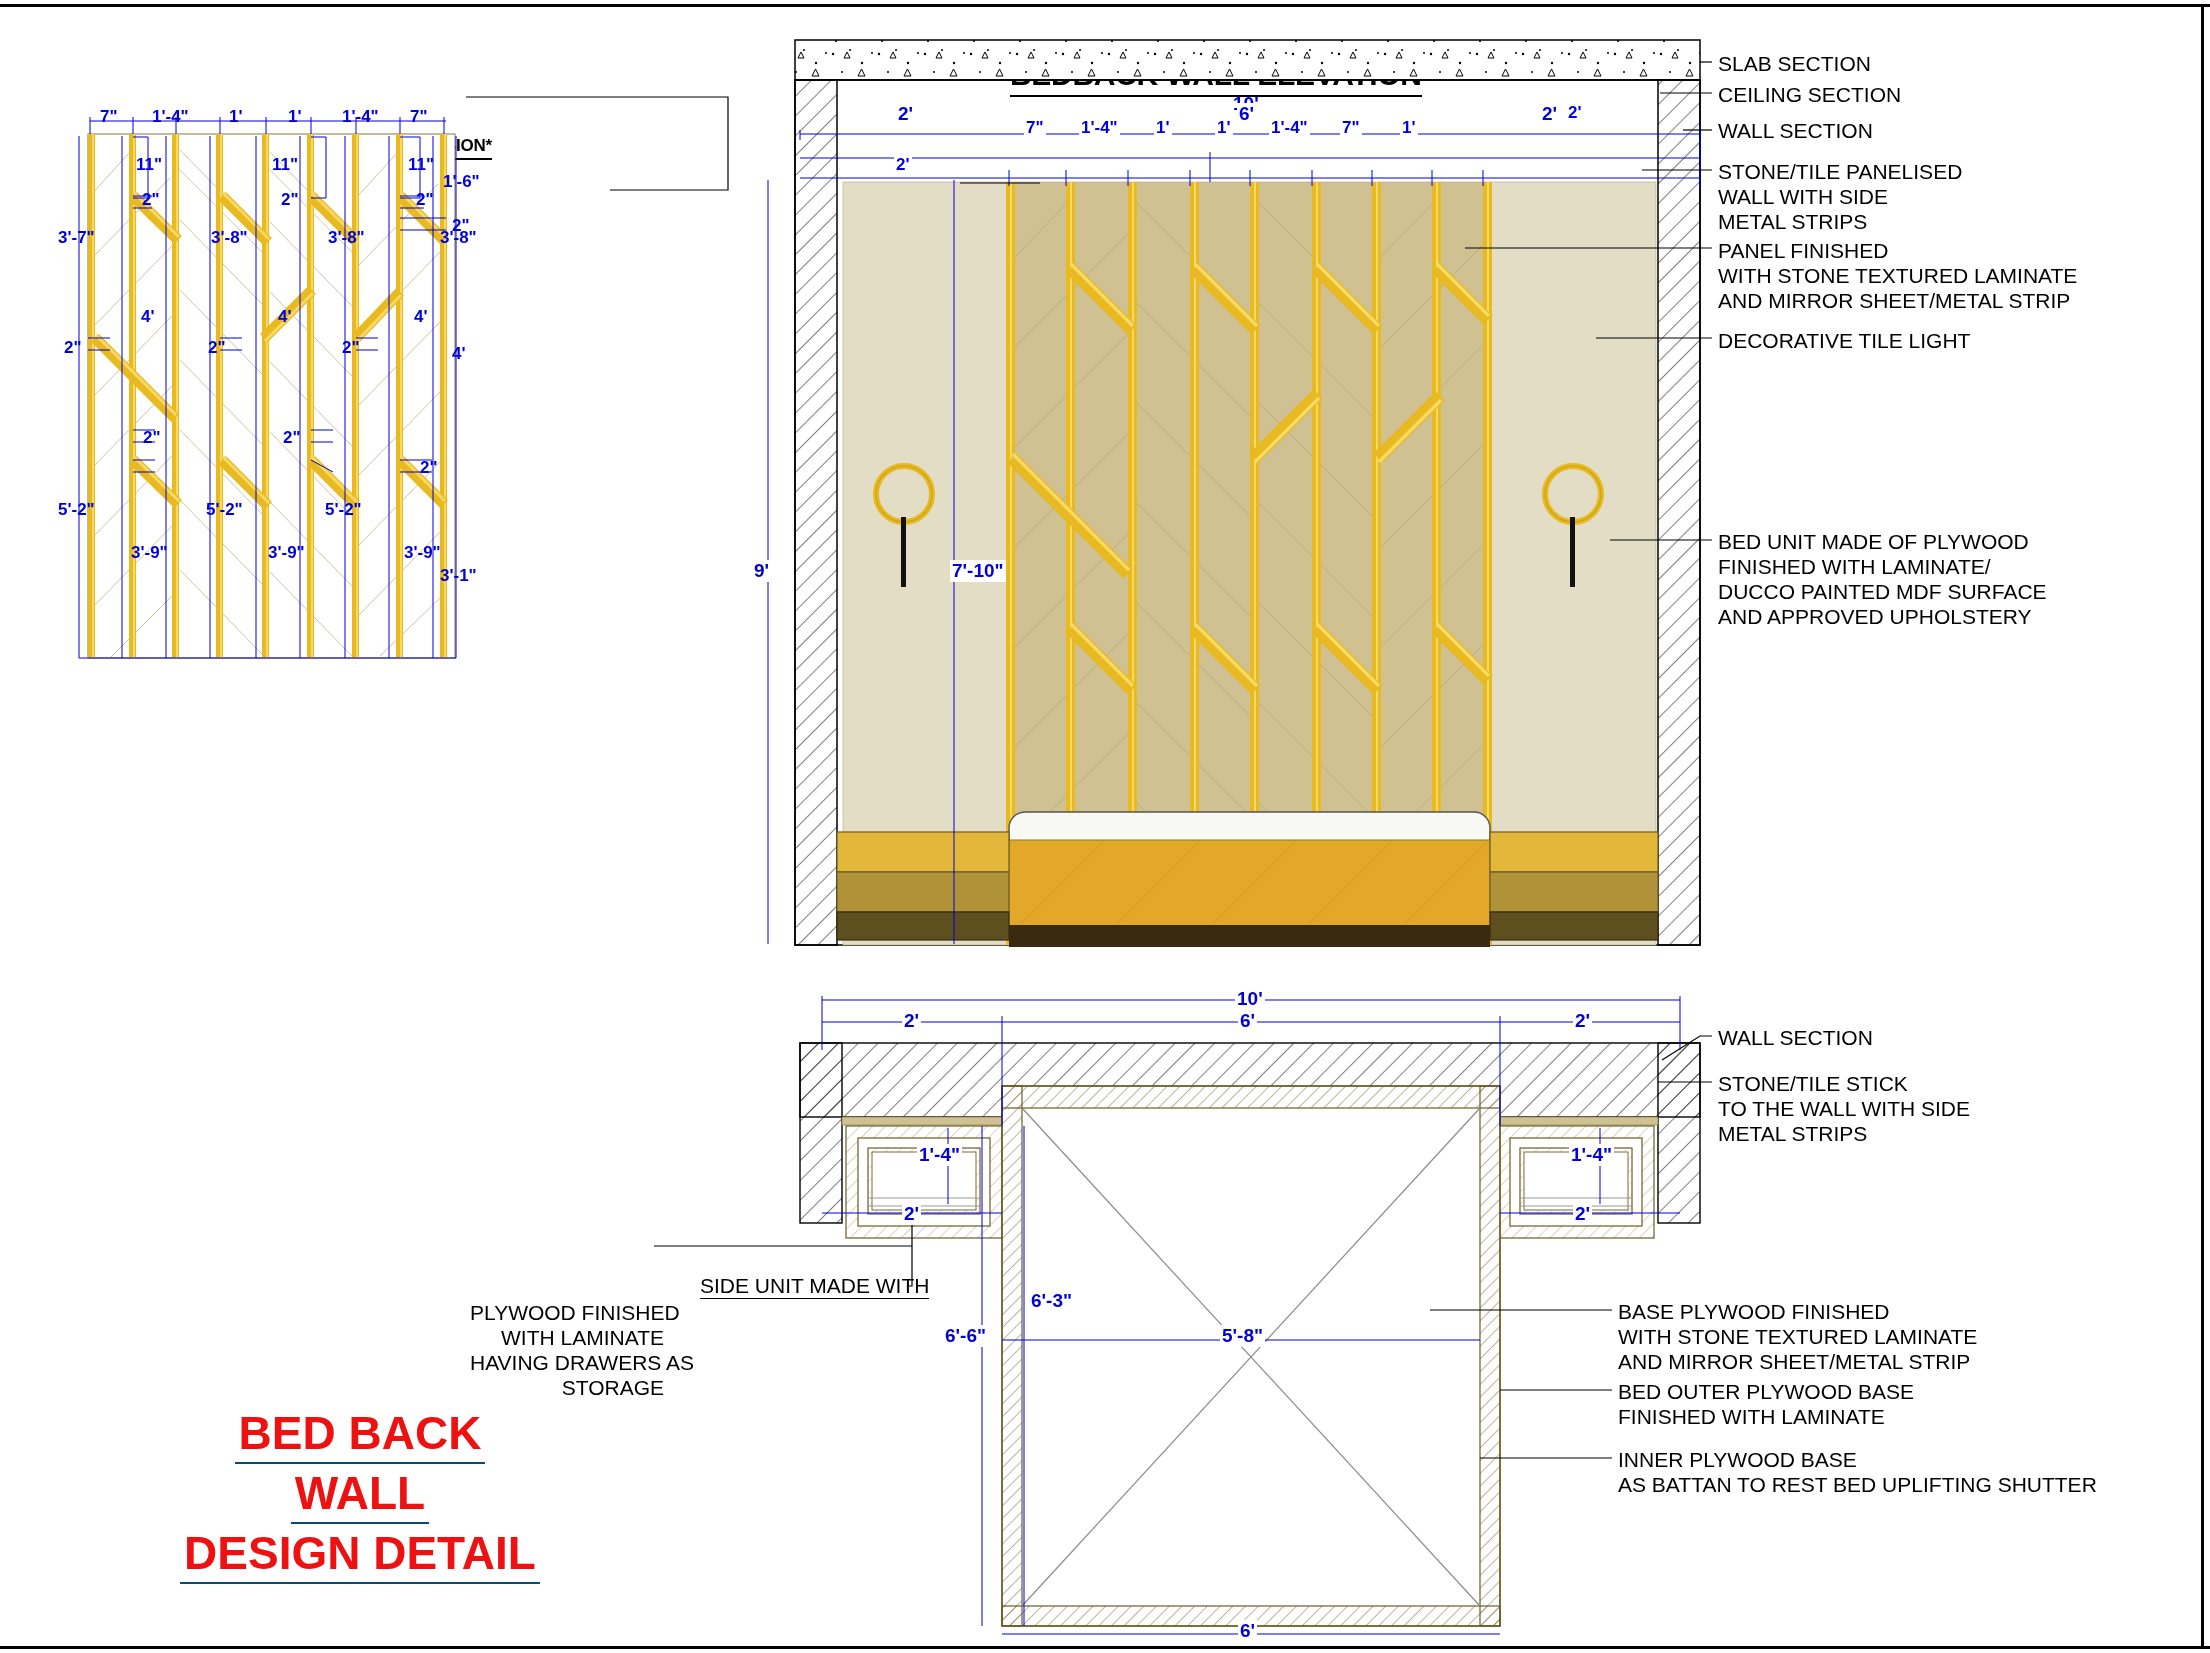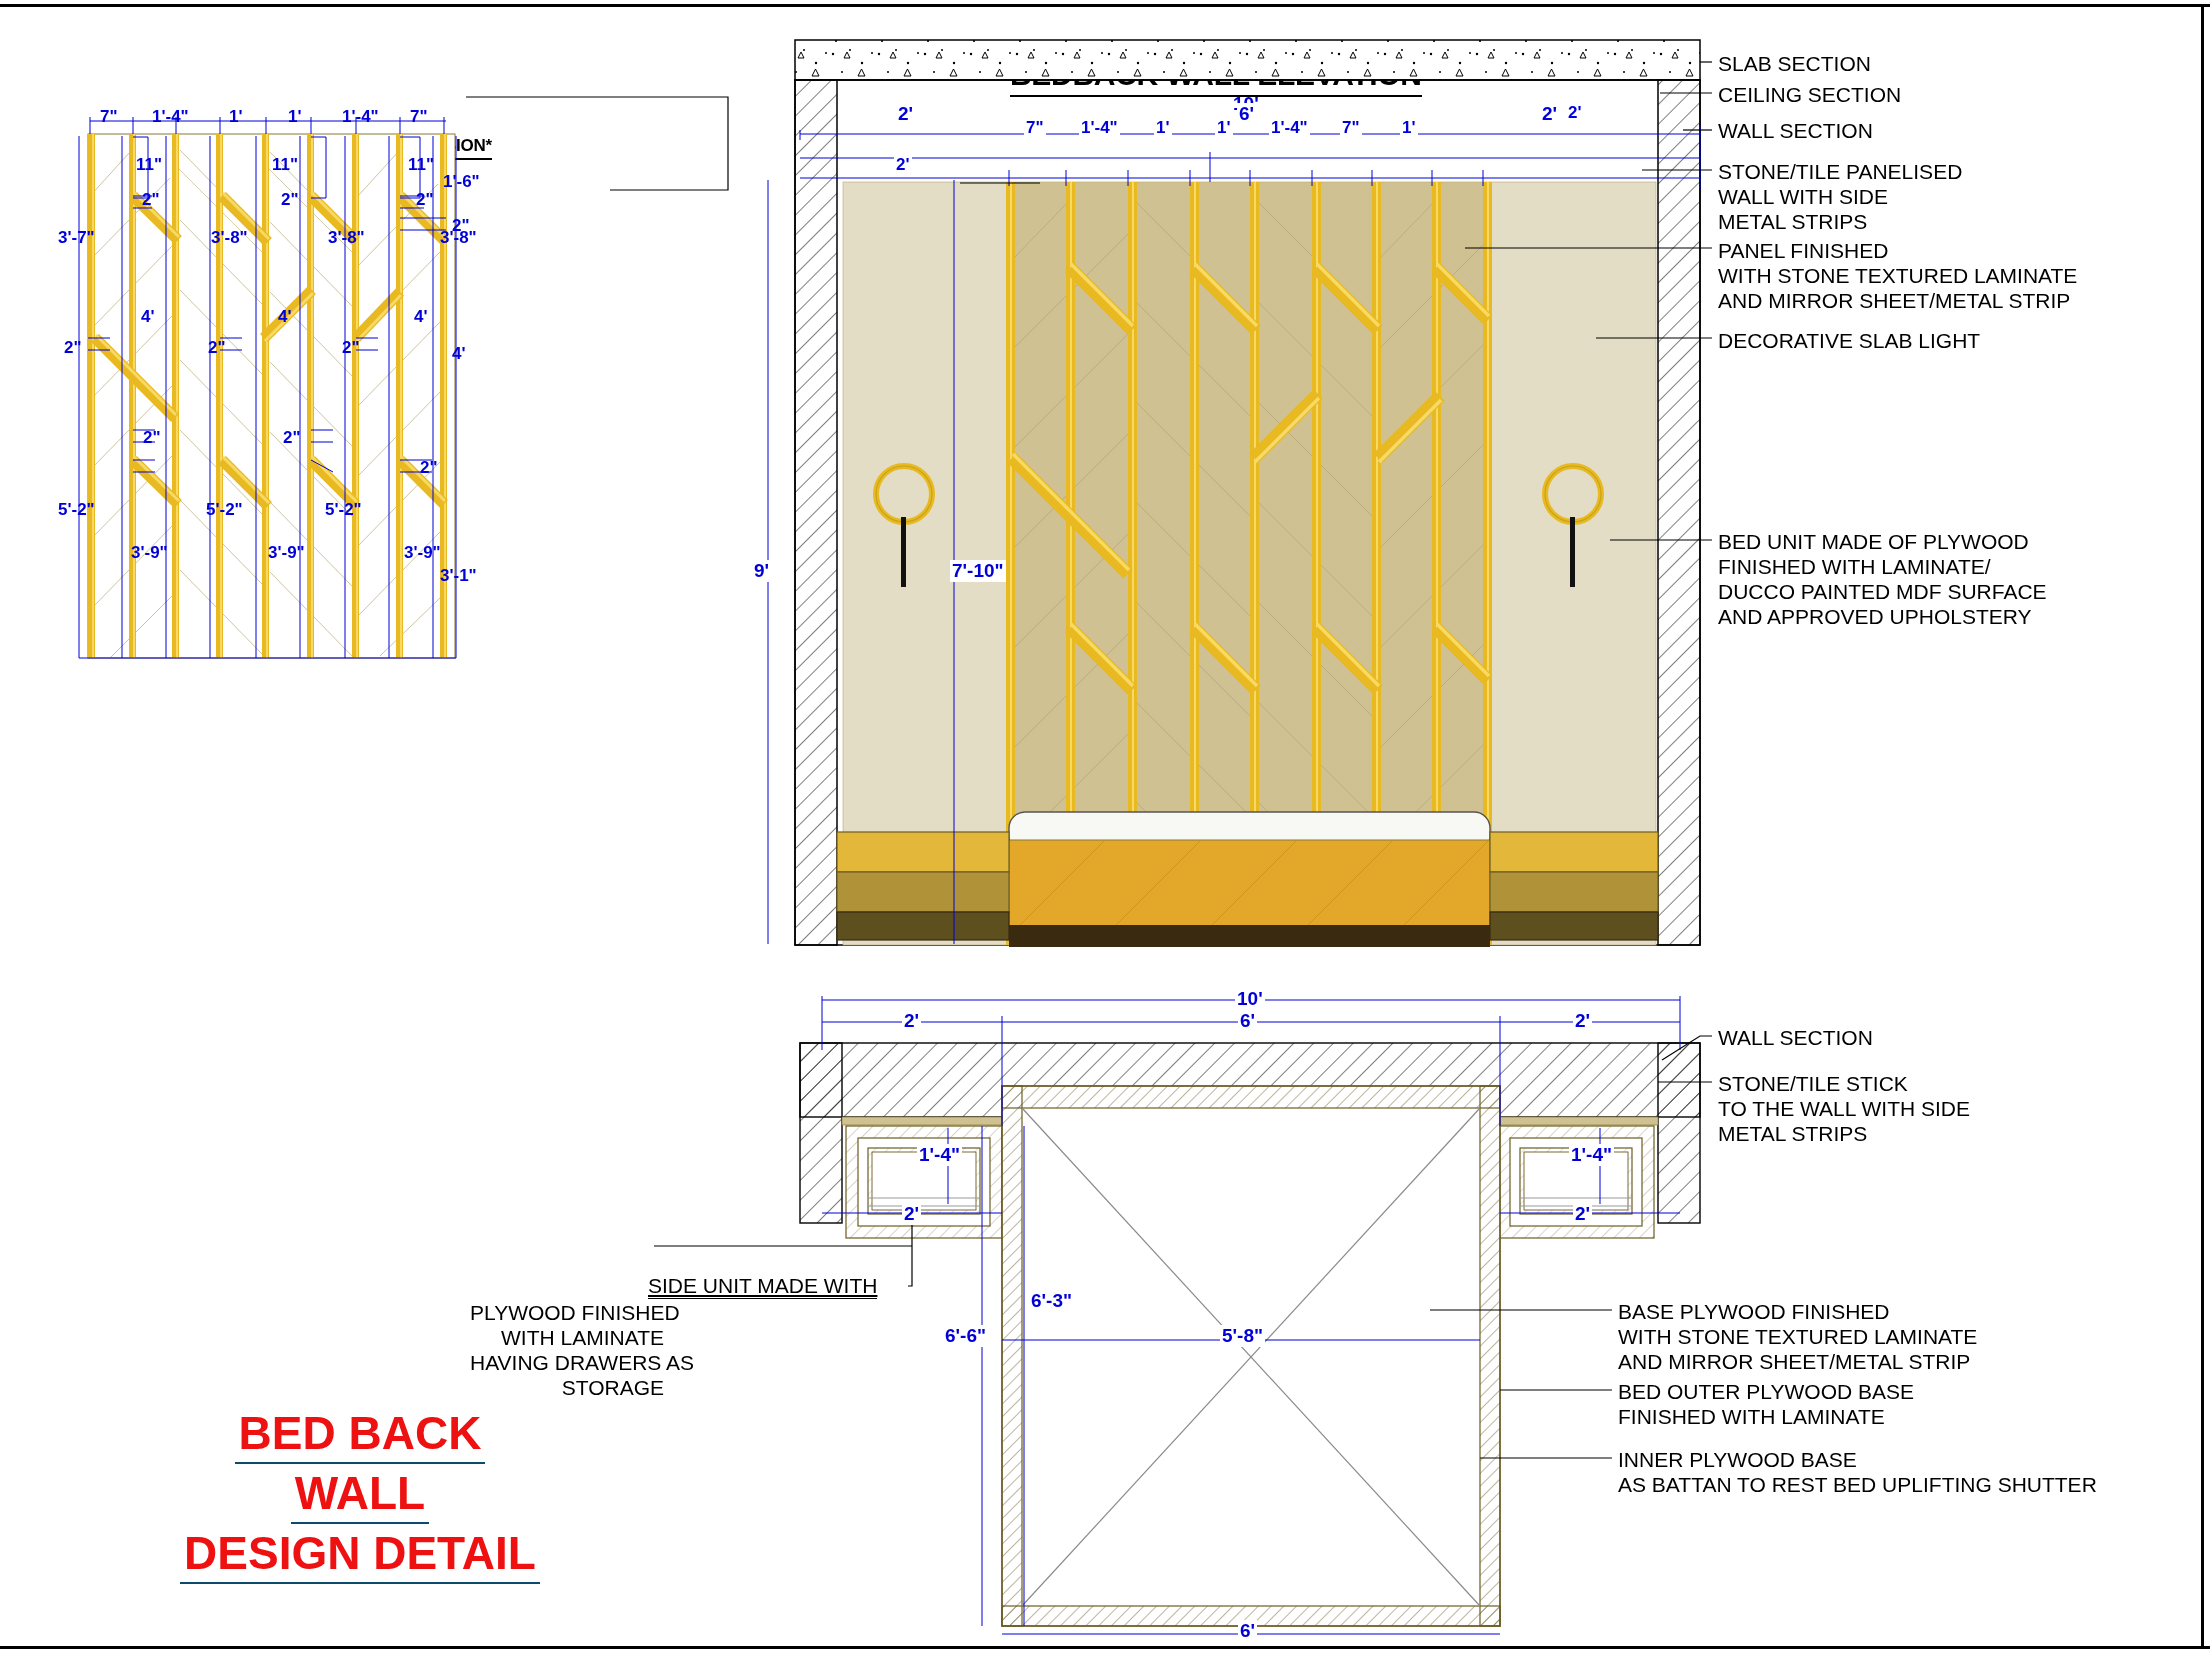--- a/index.html
+++ b/index.html
@@ -408,39 +408,39 @@
 
   <div class="ann" style="left:1718px;top:51px;">SLAB SECTION</div>
   <div class="ann" style="left:1718px;top:82px;">CEILING SECTION</div>
   <div class="ann" style="left:1718px;top:118px;">WALL SECTION</div>
   <div class="ann" style="left:1718px;top:159px;">STONE/TILE PANELISED
 WALL WITH SIDE
 METAL STRIPS</div>
   <div class="ann" style="left:1718px;top:238px;">PANEL FINISHED
 WITH STONE TEXTURED LAMINATE
 AND MIRROR SHEET/METAL STRIP</div>
-  <div class="ann" style="left:1718px;top:328px;">DECORATIVE SLAB LIGHT</div>
+  <div class="ann" style="left:1718px;top:328px;">DECORATIVE TILE LIGHT</div>
   <div class="ann" style="left:1718px;top:529px;">BED UNIT MADE OF PLYWOOD
 FINISHED WITH LAMINATE/
 DUCCO PAINTED MDF SURFACE
 AND APPROVED UPHOLSTERY</div>
 
   <div class="ann" style="left:1718px;top:1025px;">WALL SECTION</div>
   <div class="ann" style="left:1718px;top:1071px;">STONE/TILE STICK
 TO THE WALL WITH SIDE
 METAL STRIPS</div>
   <div class="ann" style="left:1618px;top:1299px;">BASE PLYWOOD FINISHED
 WITH STONE TEXTURED LAMINATE
 AND MIRROR SHEET/METAL STRIP</div>
   <div class="ann" style="left:1618px;top:1379px;">BED OUTER PLYWOOD BASE
 FINISHED WITH LAMINATE</div>
   <div class="ann" style="left:1618px;top:1447px;">INNER PLYWOOD BASE
 AS BATTAN TO REST BED UPLIFTING SHUTTER</div>
 
-  <div class="ann" style="left:648px;top:1273px;text-align:right;border-bottom:1.5px solid #000;text-decoration:underline;">SIDE UNIT MADE WITH</div>
+  <div class="ann" style="left:700px;top:1273px;text-align:right;border-bottom:1.5px solid #000;">SIDE UNIT MADE WITH</div>
   <div class="ann" style="left:470px;top:1300px;width:194px;text-align:right;white-space:pre;">PLYWOOD FINISHED
 WITH LAMINATE
 HAVING DRAWERS AS
 STORAGE</div>
 
   <div class="dim-s" style="left:100px;top:107px;">7"</div>
   <div class="dim-s" style="left:152px;top:107px;">1'-4"</div>
   <div class="dim-s" style="left:229px;top:107px;">1'</div>
   <div class="dim-s" style="left:288px;top:107px;">1'</div>
   <div class="dim-s" style="left:342px;top:107px;">1'-4"</div>

